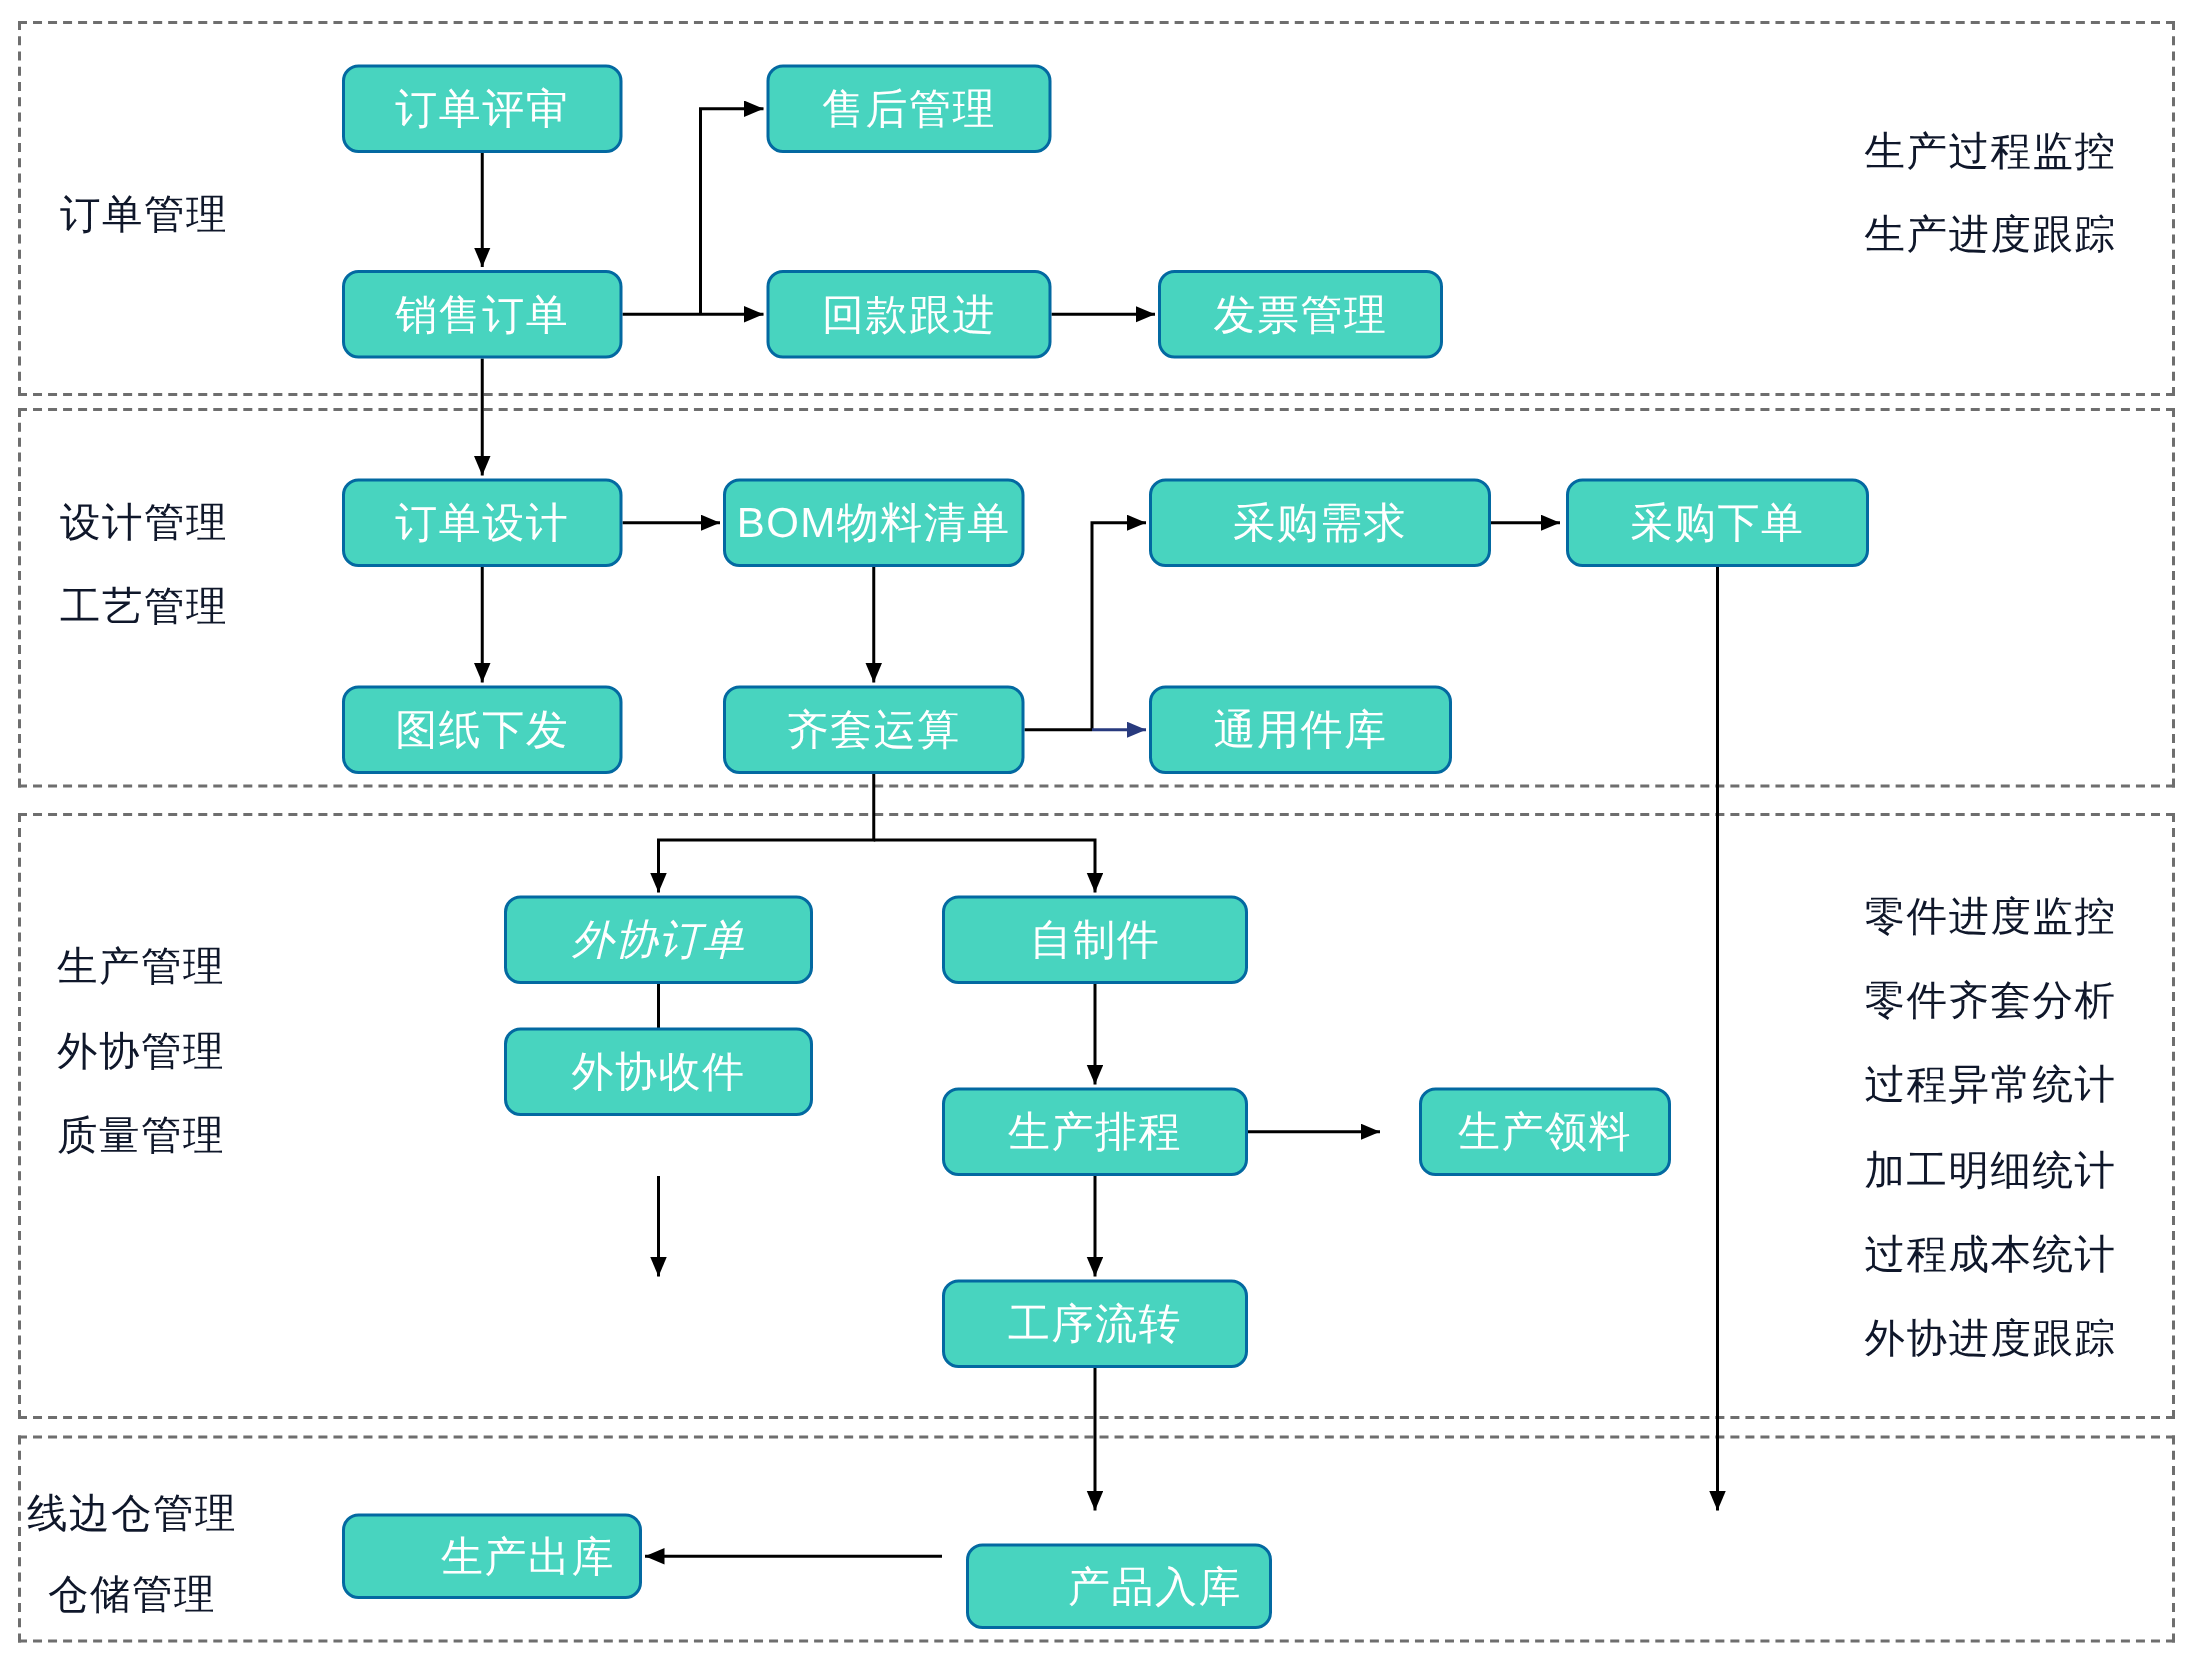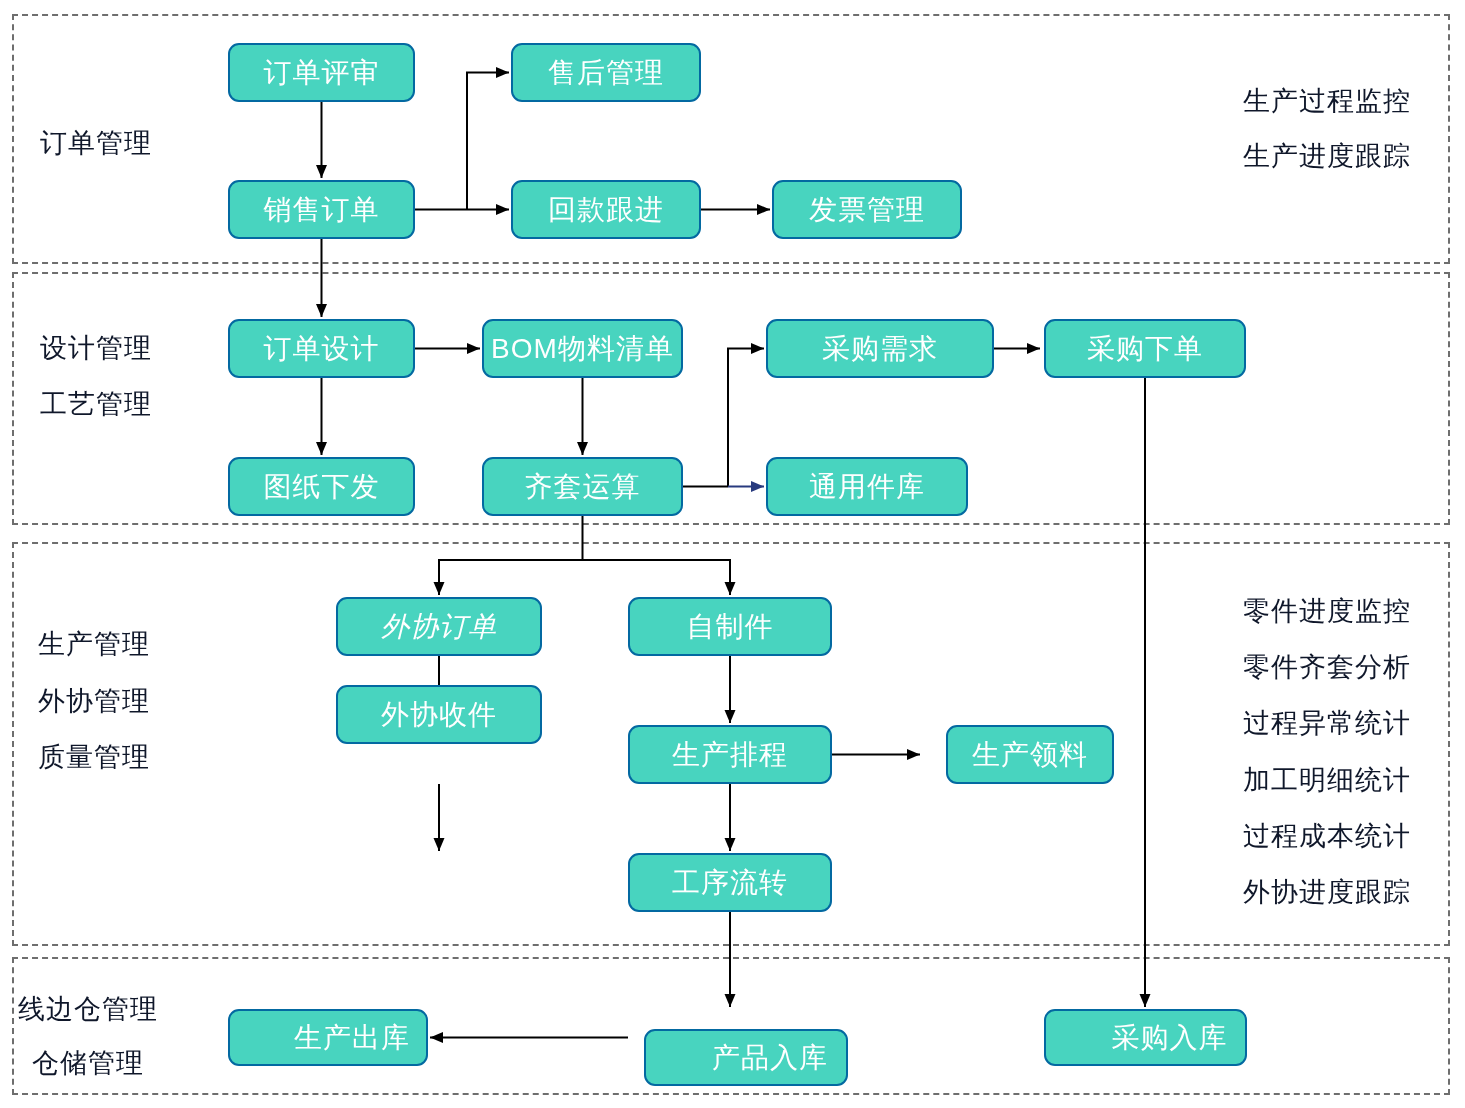--- a/index.html
+++ b/index.html
@@ -99,15 +99,14 @@
   <div class="node" style="left:482px;top:457px;width:201px;">齐套运算</div>
   <div class="node" style="left:766px;top:457px;width:202px;">通用件库</div>
   <div class="node" style="left:336px;top:597px;width:206px;font-style:italic;">外协订单</div>
   <div class="node" style="left:628px;top:597px;width:204px;">自制件</div>
   <div class="node" style="left:336px;top:685px;width:206px;">外协收件</div>
   <div class="node" style="left:628px;top:725px;width:204px;">生产排程</div>
   <div class="node" style="left:922px;top:725px;width:168px;margin-left:24px;">生产领料</div>
   <div class="node" style="left:628px;top:853px;width:204px;">工序流转</div>
   <div class="node short" style="left:228px;top:1009px;width:200px;">生产出库</div>
   <div class="node short" style="left:644px;top:1009px;width:204px;margin-top:20px;">产品入库</div>
-  <div class="node short" style="left:1044px;top:1009px;width:203px;">采购入库</div>
 
 </div>
 
 </body></html>

